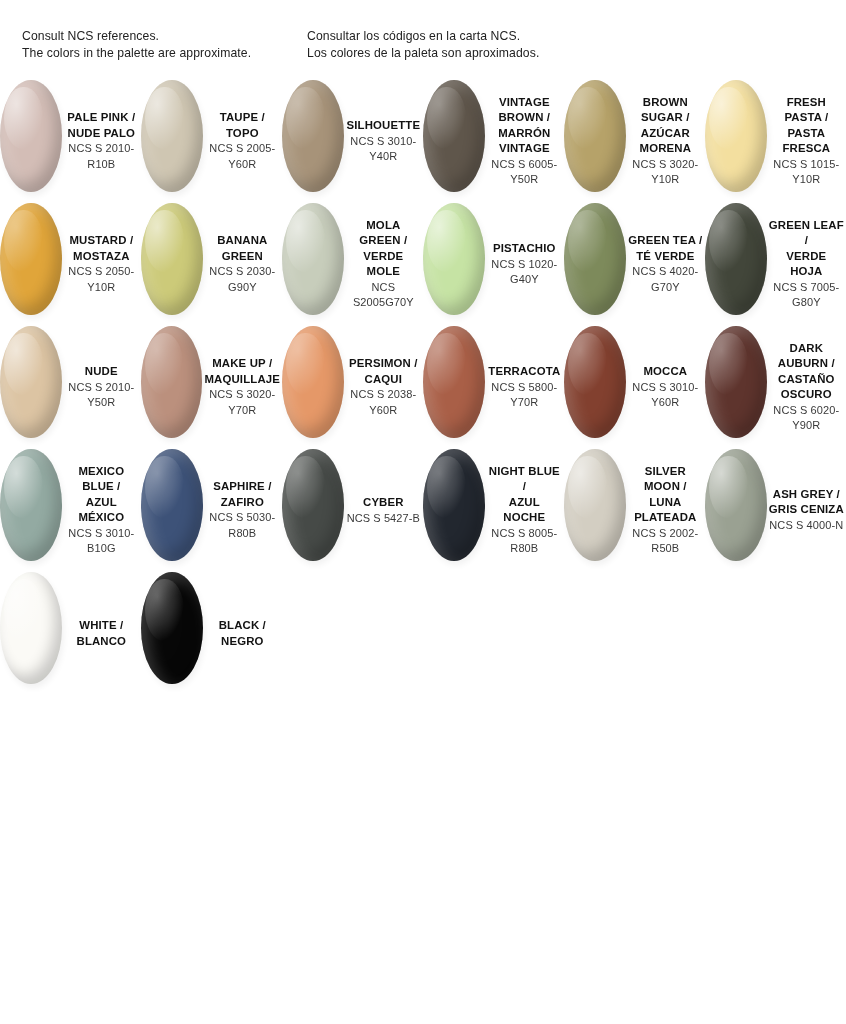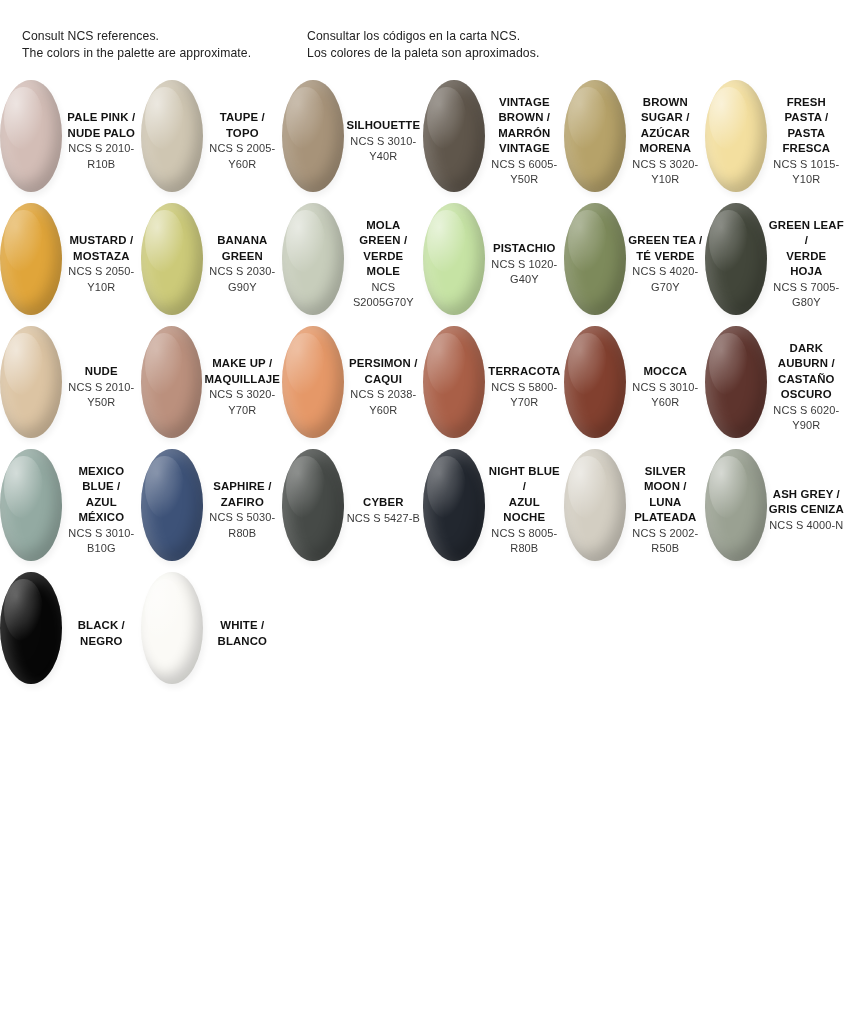--- a/index.html
+++ b/index.html
@@ -376,32 +376,32 @@
           <div class="labels">
             <div class="name">ASH GREY /</div>
             <div class="name">GRIS CENIZA</div>
             <div class="code">NCS S 4000-N</div>
           </div>
         </div>
       </div>
       <div class="row">
         <div class="cell">
           <div class="swatch-wrap">
+            <div class="swatch light" style="--c: #fbfaf6;"></div>
+          </div>
+          <div class="labels">
+            <div class="name">WHITE /</div>
+            <div class="name">BLANCO</div>
+          </div>
+        </div>
+        <div class="cell">
+          <div class="swatch-wrap">
             <div class="swatch" style="--c: #070707;"></div>
           </div>
           <div class="labels">
             <div class="name">BLACK /</div>
             <div class="name">NEGRO</div>
           </div>
         </div>
-        <div class="cell">
-          <div class="swatch-wrap">
-            <div class="swatch light" style="--c: #fbfaf6;"></div>
-          </div>
-          <div class="labels">
-            <div class="name">WHITE /</div>
-            <div class="name">BLANCO</div>
-          </div>
-        </div>
       </div>
     </div>
 
 </div>
 
 </body></html>

